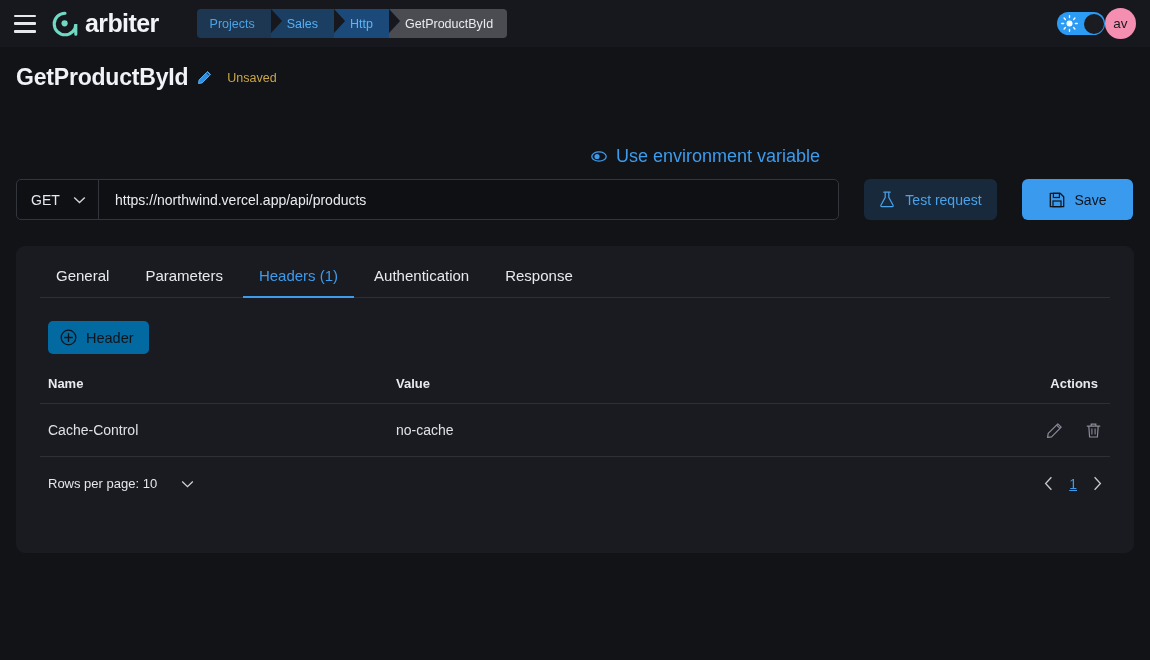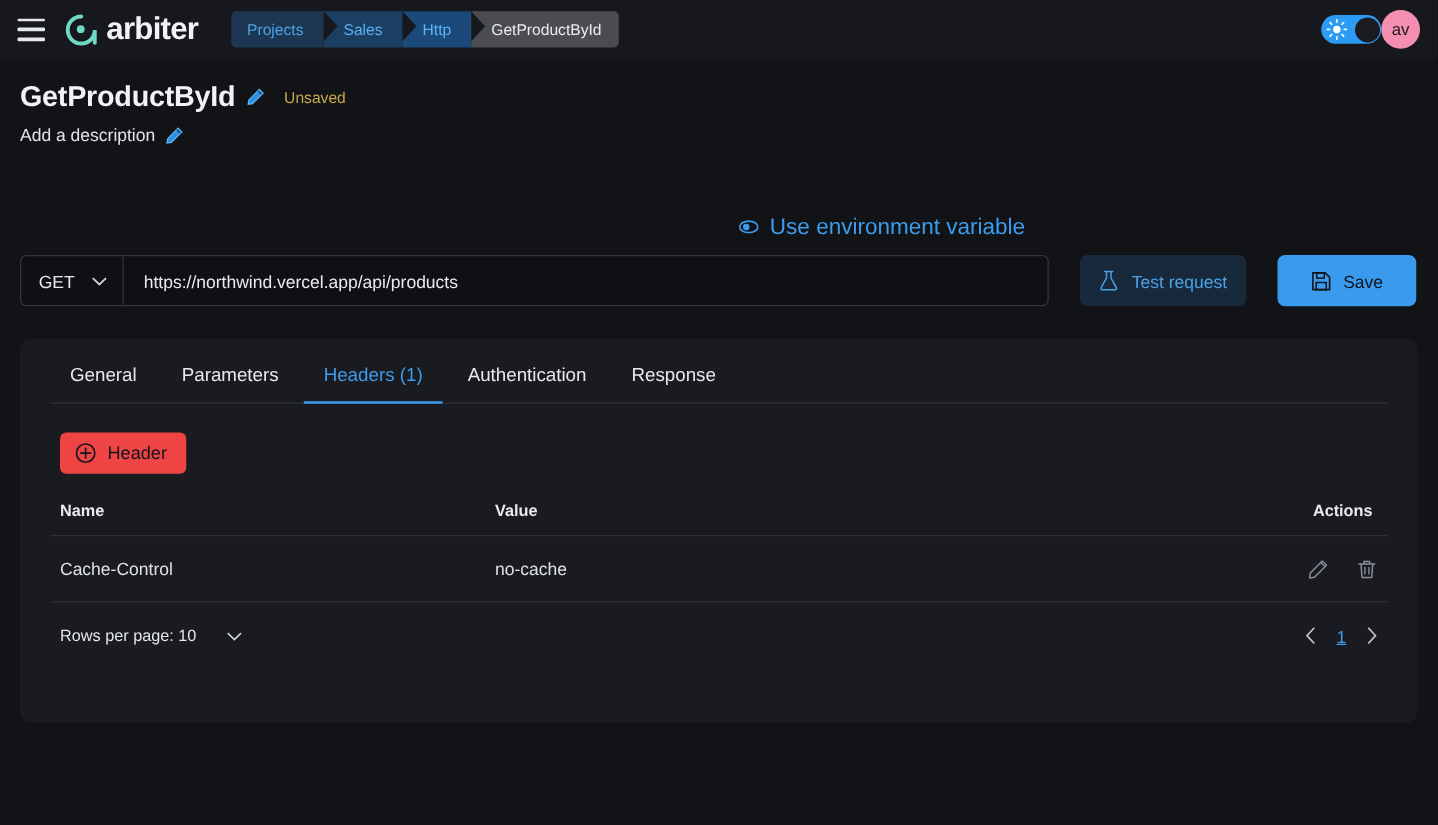--- a/index.html
+++ b/index.html
@@ -21,21 +21,21 @@
     position: relative;
   }
   .hamburger {
     width: 22px; height: 18px;
     display: flex; flex-direction: column; justify-content: space-between;
     margin-right: 16px;
     cursor: pointer;
   }
   .hamburger span { display:block; height: 2.5px; background: #e6e8ef; border-radius: 1px; }
 
-  .logo { display: flex; align-items: center; gap: 7px; margin-right: 26px; }
+  .logo { display: flex; align-items: center; gap: 7px; margin-right: 38px; }
   .logo-mark { width: 26px; height: 26px; display:block; }
   .logo-text {
     font-size: 25px; font-weight: bold; color: #f2f3f7;
     letter-spacing: -0.6px; line-height: 1;
   }
 
   
   .breadcrumb { display: flex; align-items: center; height: 25px; }
   .crumb {
     position: relative;
@@ -173,21 +173,21 @@
   .tab.active { color: #3d9bec; }
   .tab.active::after {
     content: ""; position: absolute;
     left: 0; right: 0; bottom: -1px; height: 2px;
     background: #3d9bec;
   }
 
   .add-row { padding: 23px 8px 0 8px; }
   .btn-add {
     height: 33px; padding: 0 15px 0 12px;
-    background: #ef4444; color: #10141b;
+    background: #0369a1; color: #10141b;
     border: none; border-radius: 5px;
     display: inline-flex; align-items: center; gap: 9px;
     font-size: 14.5px; cursor: pointer;
     font-family: "Liberation Sans", sans-serif;
   }
 
   table { width: 100%; border-collapse: collapse; margin-top: 22px; }
   thead th {
     text-align: left;
     font-size: 13px; font-weight: bold; color: #e8eaf0;
@@ -289,27 +289,20 @@
 
   <div class="title-row">
     <span class="title">GetProductById</span>
     <svg width="15" height="15" viewBox="0 0 16 16">
       <path d="M11.2 1.6 L14.4 4.8 L5.4 13.8 L1.6 14.4 L2.2 10.6 Z" fill="#2f8fe0" stroke="#5ab4f5" stroke-width="1"></path>
       <line x1="10.2" y1="2.9" x2="13.1" y2="5.8" stroke="#12344f" stroke-width="1"></line>
     </svg>
     <span class="unsaved">Unsaved</span>
   </div>
 
-  <div class="desc-row">
-    <span class="desc">Add a description</span>
-    <svg width="15" height="15" viewBox="0 0 16 16">
-      <path d="M11.2 1.6 L14.4 4.8 L5.4 13.8 L1.6 14.4 L2.2 10.6 Z" fill="#2f8fe0" stroke="#5ab4f5" stroke-width="1"></path>
-      <line x1="10.2" y1="2.9" x2="13.1" y2="5.8" stroke="#12344f" stroke-width="1"></line>
-    </svg>
-  </div>
 
   <div class="envvar-row">
     <div class="envvar">
       <svg width="16" height="11" viewBox="0 0 16 11">
         <ellipse cx="8" cy="5.5" rx="7.2" ry="4.6" fill="none" stroke="#3d9bec" stroke-width="1.3"></ellipse>
         <circle cx="6" cy="5.5" r="2.6" fill="#3d9bec"></circle>
       </svg>
       <span>Use environment variable</span>
     </div>
   </div>

